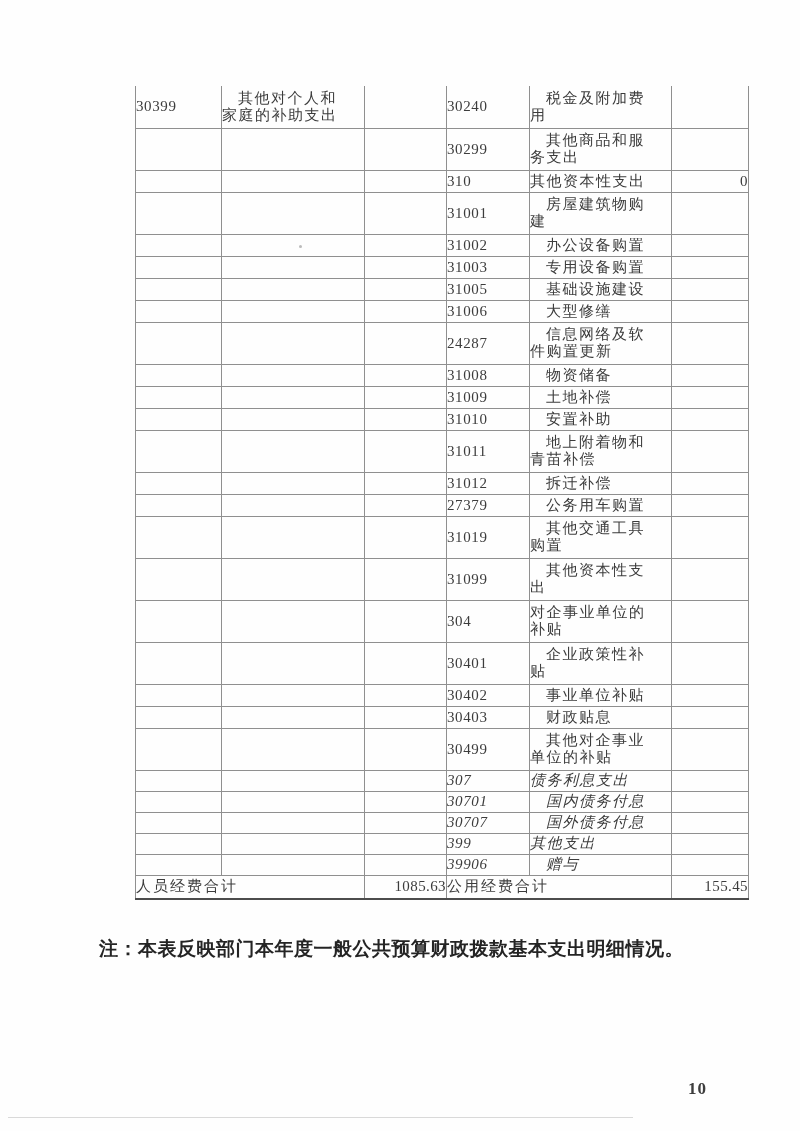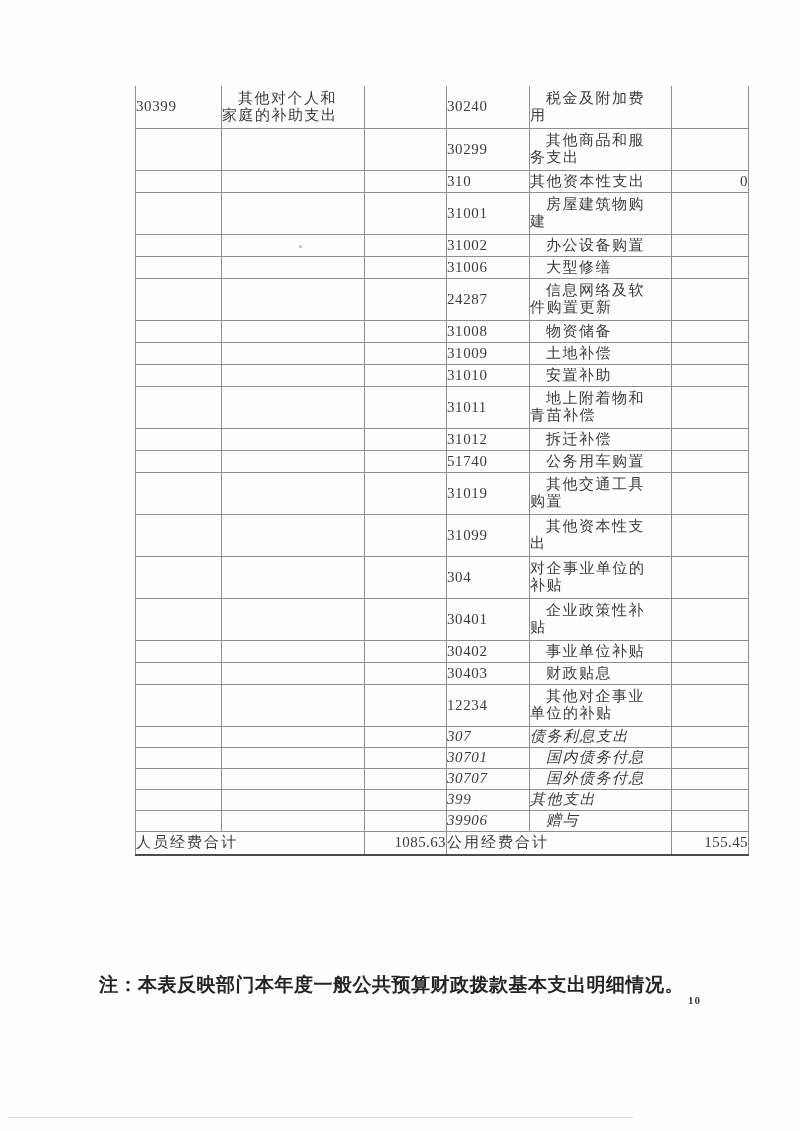--- a/index.html
+++ b/index.html
@@ -27,25 +27,25 @@
   td.name{
     white-space:pre-line;line-height:17px;letter-spacing:1.5px;
     padding:1px 2px 1px 3px;
   }
   td.name.ind{text-indent:16px;}
   td.amt{text-align:right;padding-right:9px;letter-spacing:.4px;}
   td.lbl{text-align:left;letter-spacing:2px;}
   .note{
     position:absolute;left:99px;top:936px;width:620px;
     font-family:"Liberation Sans","DejaVu Sans",sans-serif;
-    font-weight:bold;font-size:19px;color:#242424;letter-spacing:.5px;margin-top:36px;
+    font-weight:bold;font-size:19px;color:#242424;letter-spacing:.5px;
   }
   .pagenum{
-    position:absolute;left:688px;top:994px;
-    font-size:11px;color:#3d3d3d;letter-spacing:1px;font-weight:bold;
+    position:absolute;left:688px;top:1079px;
+    font-size:17px;color:#3d3d3d;letter-spacing:1px;font-weight:bold;
   }
   .speck{
     position:absolute;left:299px;top:245px;width:3px;height:3px;
     border-radius:50%;background:#8d8d8d;opacity:.6;
   }
   .scanline{
     position:absolute;left:8px;top:1117px;width:625px;height:1px;
     background:#d9d9d9;
   }
 </style>
@@ -105,20 +105,36 @@
         <td class="name"></td>
         <td class="amt"></td>
         <td class="code">31002</td>
         <td class="name ind">办公设备购置</td>
         <td class="amt"></td>
       </tr>
       <tr class="h1">
         <td class="code"></td>
         <td class="name"></td>
         <td class="amt"></td>
+        <td class="code">31003</td>
+        <td class="name ind">专用设备购置</td>
+        <td class="amt"></td>
+      </tr>
+      <tr class="h1">
+        <td class="code"></td>
+        <td class="name"></td>
+        <td class="amt"></td>
+        <td class="code">31005</td>
+        <td class="name ind">基础设施建设</td>
+        <td class="amt"></td>
+      </tr>
+      <tr class="h1">
+        <td class="code"></td>
+        <td class="name"></td>
+        <td class="amt"></td>
         <td class="code">31006</td>
         <td class="name ind">大型修缮</td>
         <td class="amt"></td>
       </tr>
       <tr class="h2">
         <td class="code"></td>
         <td class="name"></td>
         <td class="amt"></td>
         <td class="code">24287</td>
         <td class="name ind">信息网络及软
@@ -163,21 +179,21 @@
         <td class="name"></td>
         <td class="amt"></td>
         <td class="code">31012</td>
         <td class="name ind">拆迁补偿</td>
         <td class="amt"></td>
       </tr>
       <tr class="h1">
         <td class="code"></td>
         <td class="name"></td>
         <td class="amt"></td>
-        <td class="code">51740</td>
+        <td class="code">27379</td>
         <td class="name ind">公务用车购置</td>
         <td class="amt"></td>
       </tr>
       <tr class="h2">
         <td class="code"></td>
         <td class="name"></td>
         <td class="amt"></td>
         <td class="code">31019</td>
         <td class="name ind">其他交通工具
 购置</td>
@@ -223,21 +239,21 @@
         <td class="name"></td>
         <td class="amt"></td>
         <td class="code">30403</td>
         <td class="name ind">财政贴息</td>
         <td class="amt"></td>
       </tr>
       <tr class="h2">
         <td class="code"></td>
         <td class="name"></td>
         <td class="amt"></td>
-        <td class="code">12234</td>
+        <td class="code">30499</td>
         <td class="name ind">其他对企事业
 单位的补贴</td>
         <td class="amt"></td>
       </tr>
       <tr class="hs">
         <td class="code"></td>
         <td class="name"></td>
         <td class="amt"></td>
         <td class="code">307</td>
         <td class="name">债务利息支出</td>

